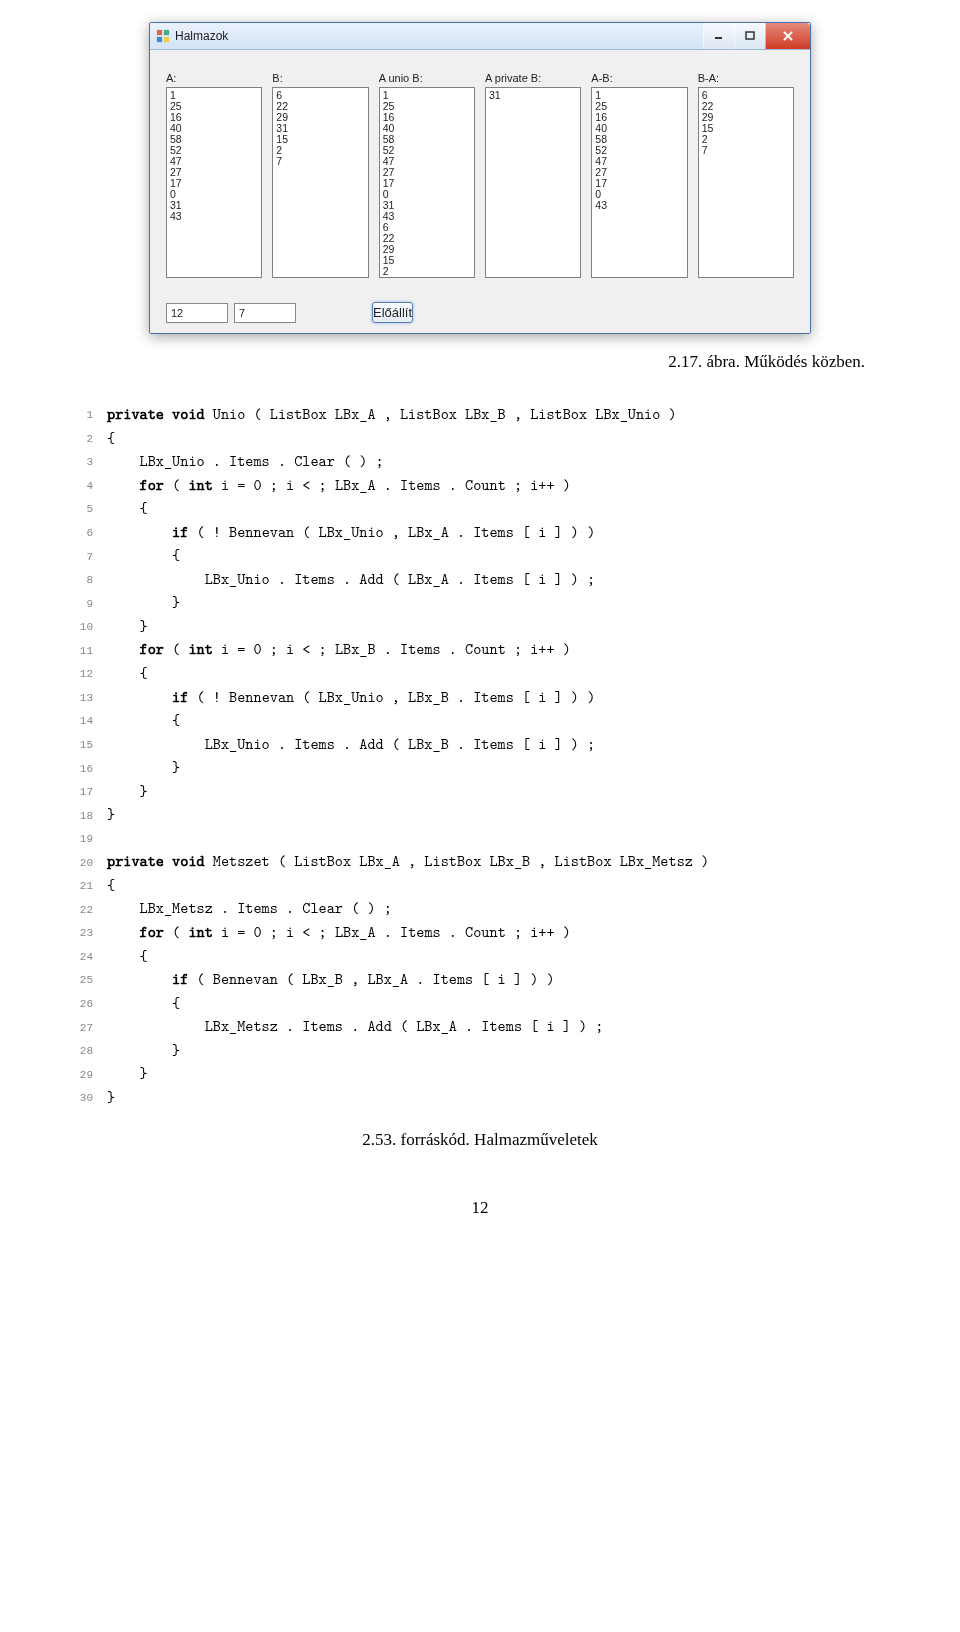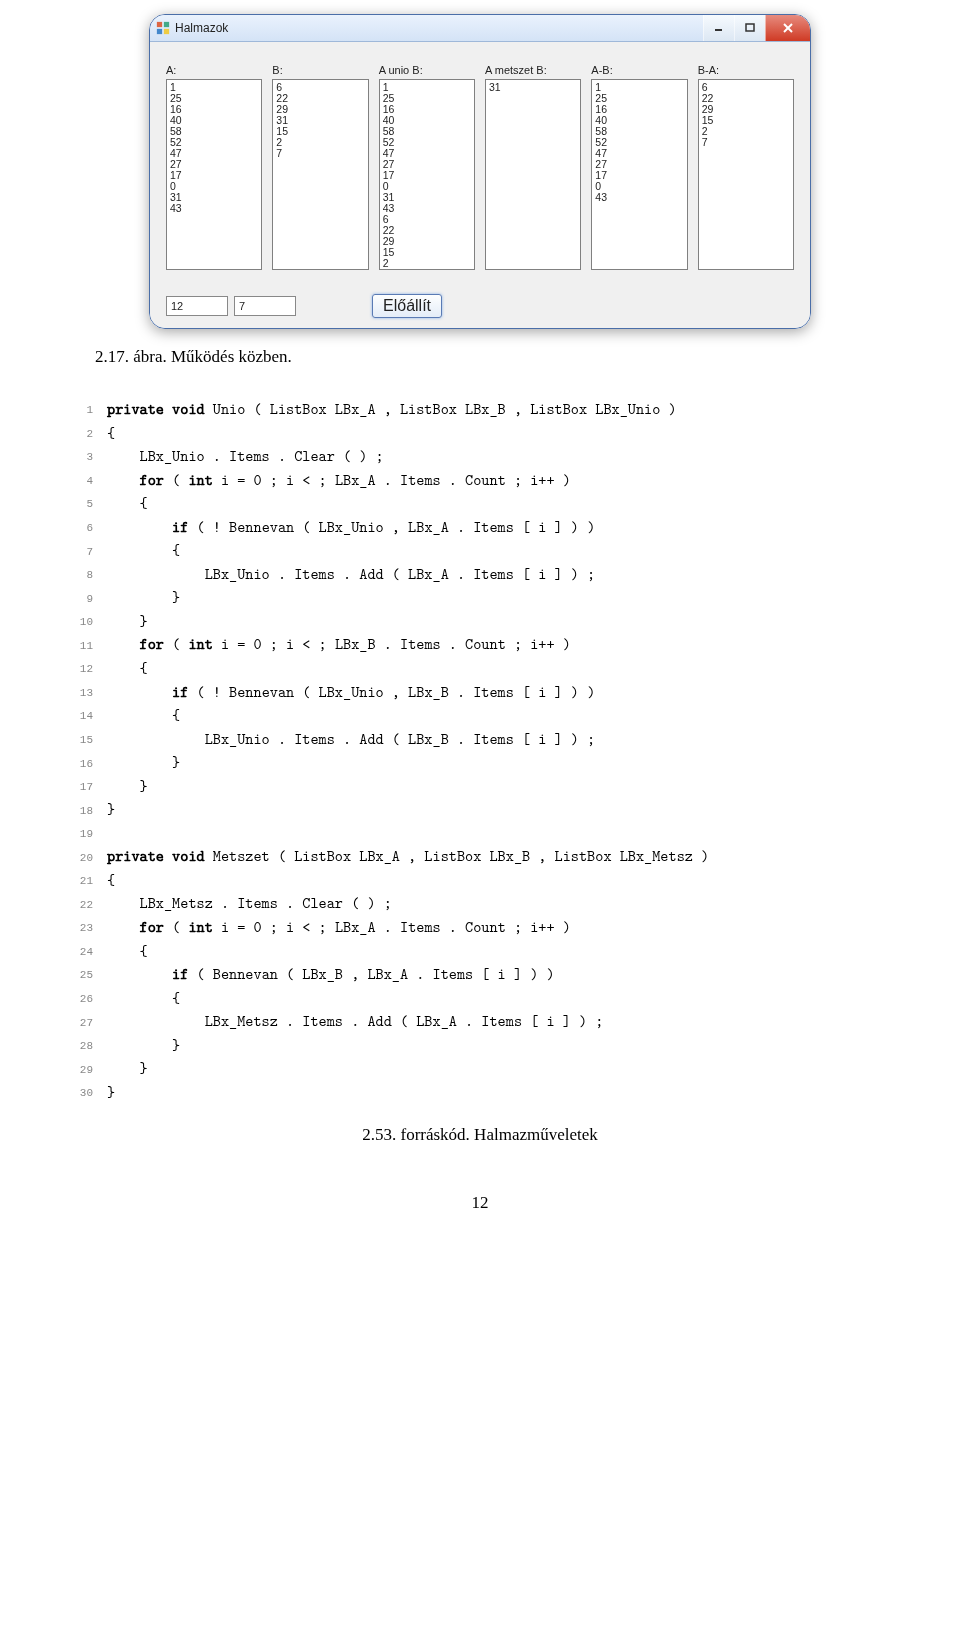--- a/index.html
+++ b/index.html
@@ -11,23 +11,23 @@
     width: 960px;
   }
   .page {
     width: 960px;
     padding: 10px 95px 40px 95px;
     box-sizing: border-box;
   }
   
   .window {
     width: 660px;
-    margin: 4px auto 18px auto;
+    margin: 12px auto 18px auto;
     border: 1px solid #4a6ea8;
-    border-radius: 16px;
+    border-radius: 2px;
     box-shadow: 0 3px 14px rgba(0,0,0,0.35);
     background: linear-gradient(#e8f0fb, #d6e4f5);
     font-family: "Segoe UI", Tahoma, sans-serif;
     font-size: 11px;
     color: #222;
     overflow: hidden;
   }
   .titlebar {
     height: 26px;
     display: flex;
@@ -108,26 +108,26 @@
     padding: 0 4px;
     font-size: 11px;
     font-family: Tahoma, sans-serif;
     display: flex; align-items: center;
   }
   .btn {
     margin-left: 70px;
     border: 1px solid #5a7bb4;
     background: linear-gradient(#fdfefe, #e4edf8);
     border-radius: 3px;
-    padding: 2px 10px;
-    font-size: 16px;
+    padding: 2px 0;
+    font-size: 13px;
     box-shadow: 0 0 3px rgba(90,150,230,0.7);
   }
   .figcaption {
-    text-align: left;
+    text-align: right;
     font-family: "Times New Roman", serif;
     font-size: 17px;
     margin: 6px 0 30px 0;
   }
   
   .listing {
     font-family: "Latin Modern Mono", "CMU Typewriter Text", "Courier New", monospace;
     font-size: 15.5px;
     line-height: 1.52;
     white-space: pre;
@@ -233,21 +233,21 @@
 31
 43
 6
 22
 29
 15
 2
 7</div>
           </div>
           <div class="col">
-            <div class="col-label">A metszet B:</div>
+            <div class="col-label">A private B:</div>
             <div class="listbox">31</div>
           </div>
           <div class="col">
             <div class="col-label">A-B:</div>
             <div class="listbox">1
 25
 16
 40
 58
 52

